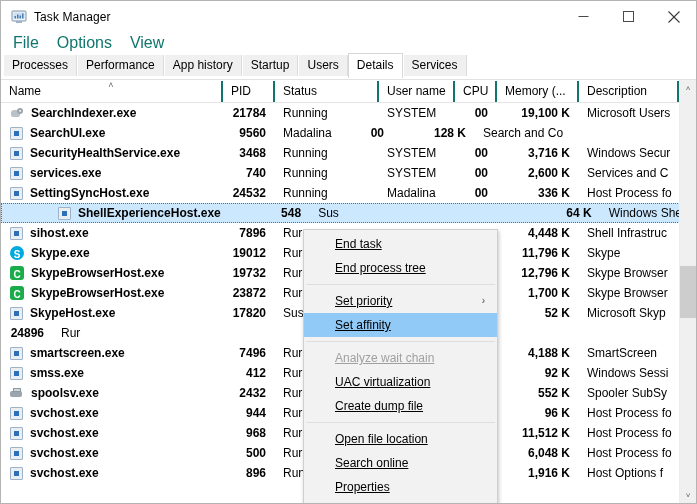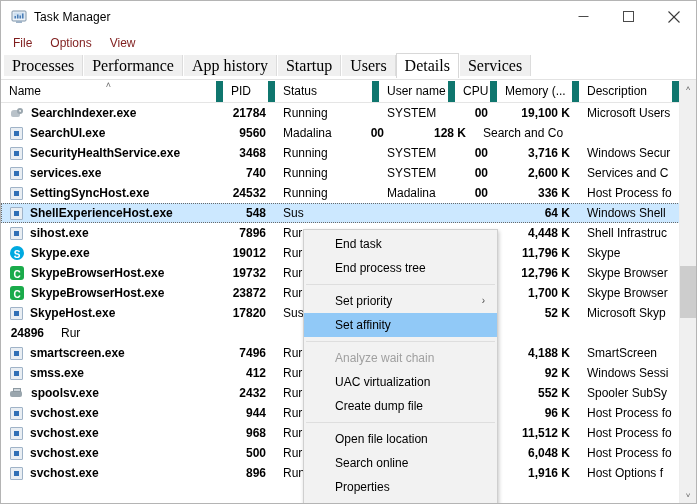--- a/index.html
+++ b/index.html
@@ -68,22 +68,22 @@
 
   
   .menubar {
     height: 22px;
     display: flex;
     align-items: center;
     padding-left: 8px;
     background: #ffffff;
   }
   .menuitem {
-    font-size: 12px;
-    color: #7f1d1d;
+    font-size: 16px;
+    color: #0f766e;
     padding: 1px 9px 2px 4px;
     margin-right: 5px;
     white-space: nowrap;
   }
 
   
   .tabstrip {
     height: 23px;
     display: flex;
     align-items: flex-end;
@@ -92,31 +92,30 @@
     position: relative;
   }
   .tabstrip::after {
     content: "";
     position: absolute;
     left: 0; right: 0; bottom: 0;
     height: 1px;
     background: #ffffff;
   }
   .tab {
-    font-size: 16px;
+    font-size: 12px;
     color: #000000;
     padding: 3px 8px 4px 8px;
     background: #f0f0f0;
     border-left: 1px solid #ffffff;
     border-right: 1px solid #dcdcdc;
     height: 15px;
     line-height: 15px;
     box-sizing: content-box;
     white-space: nowrap;
-    font-family: Liberation Serif, serif;
   }
   .tab.active {
     background: #ffffff;
     border-left: 1px solid #d8d8d8;
     border-right: 1px solid #d8d8d8;
     border-top: 1px solid #d8d8d8;
     padding-top: 4px;
     padding-bottom: 5px;
     margin-bottom: -1px;
     position: relative;
@@ -142,21 +141,21 @@
     border-bottom: 1px solid #e5e5e5;
     position: relative;
   }
   .hdrcell {
     font-size: 12px;
     color: #000000;
     padding-left: 8px;
     height: 21px;
     line-height: 21px;
     box-sizing: border-box;
-    border-right: 7px solid #0f766e;
+    border-right: 2px solid #0f766e;
     white-space: nowrap;
     overflow: hidden;
     position: relative;
   }
   .sortmark {
     position: absolute;
     top: 0px;
     left: 50%;
     transform: translateX(-50%);
     font-size: 9px;
@@ -180,20 +179,21 @@
     display: flex;
     height: 20px;
     align-items: center;
     background: #ffffff;
     box-sizing: border-box;
   }
   .row.selected {
     background: #cce8ff;
     outline: 1px dotted #6a6a6a;
     outline-offset: -1px;
+    padding-left: 48px;
   }
   .cell {
     font-size: 12px;
     color: #000000;
     height: 20px;
     line-height: 20px;
     padding-left: 8px;
     box-sizing: border-box;
     white-space: nowrap;
     overflow: hidden;
@@ -371,20 +371,21 @@
   }
   .ctxitem {
     height: 24px;
     line-height: 24px;
     font-size: 12px;
     color: #000000;
     padding-left: 31px;
     padding-right: 16px;
     white-space: nowrap;
     position: relative;
+    text-decoration: underline;
   }
   .ctxitem.hl {
     background: #91c9f7;
   }
   .ctxitem.disabled {
     color: #a0a0a0;
   }
   .ctxitem .submark {
     position: absolute;
     right: 12px;

